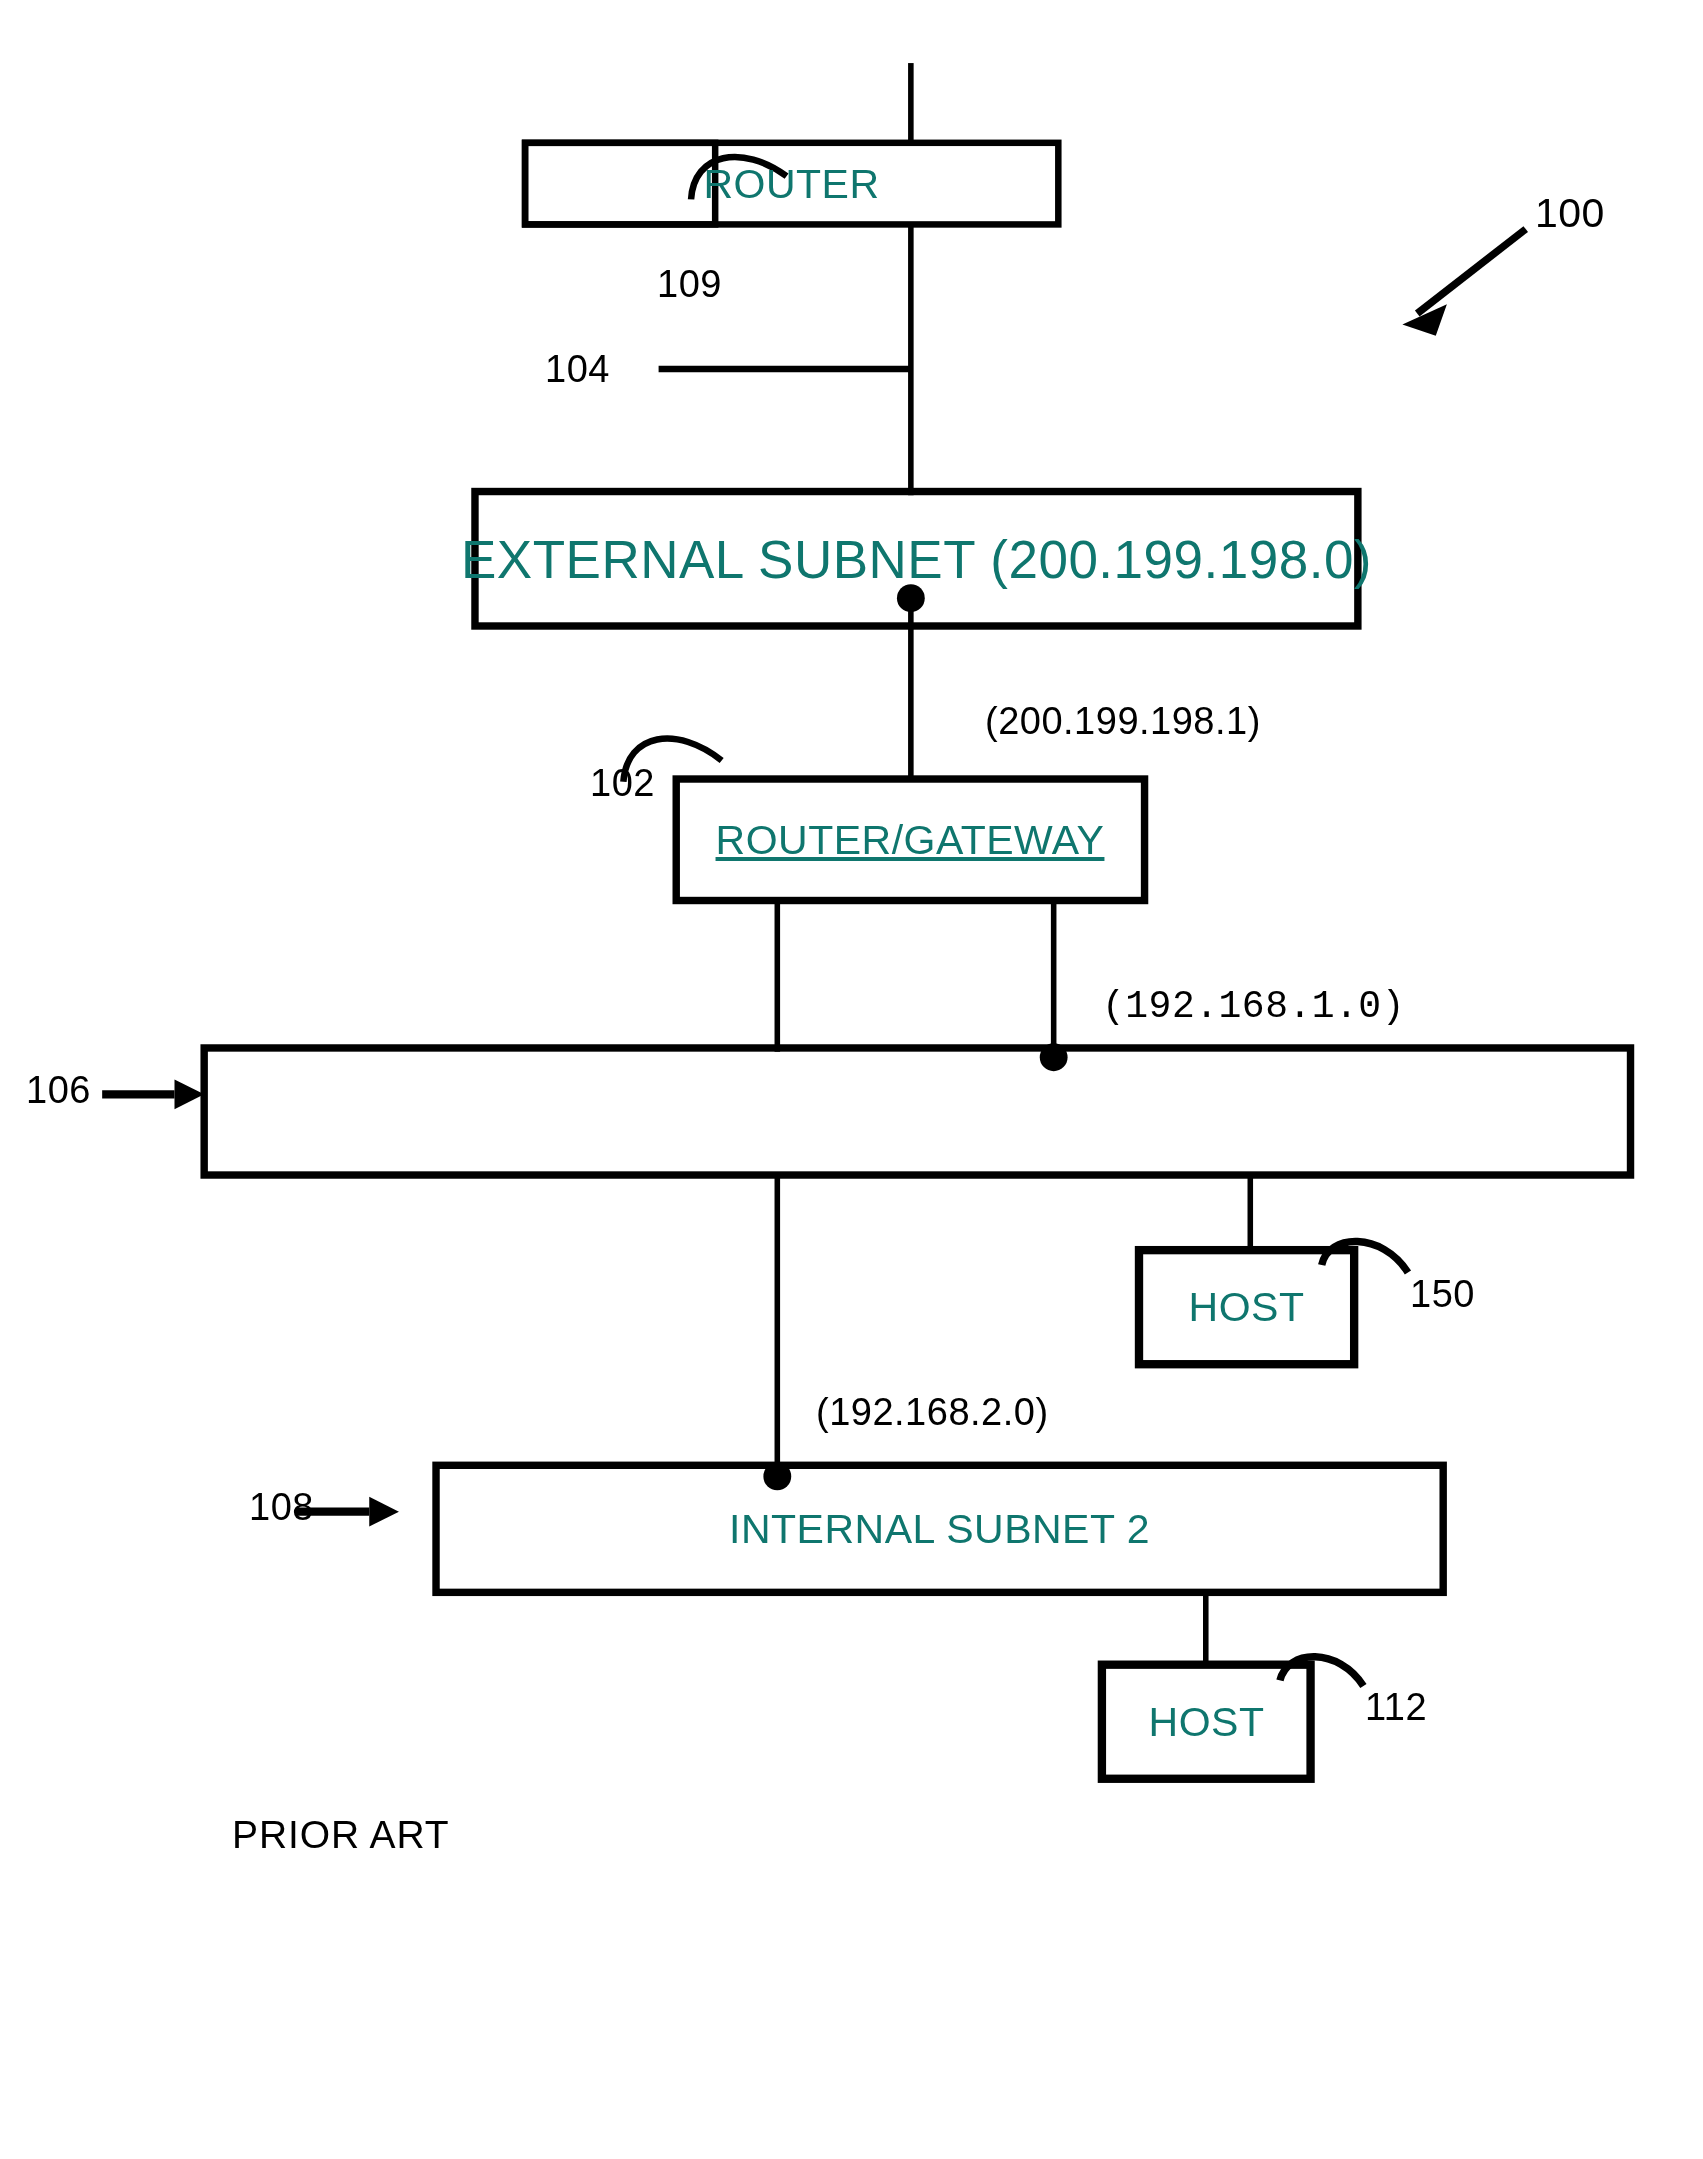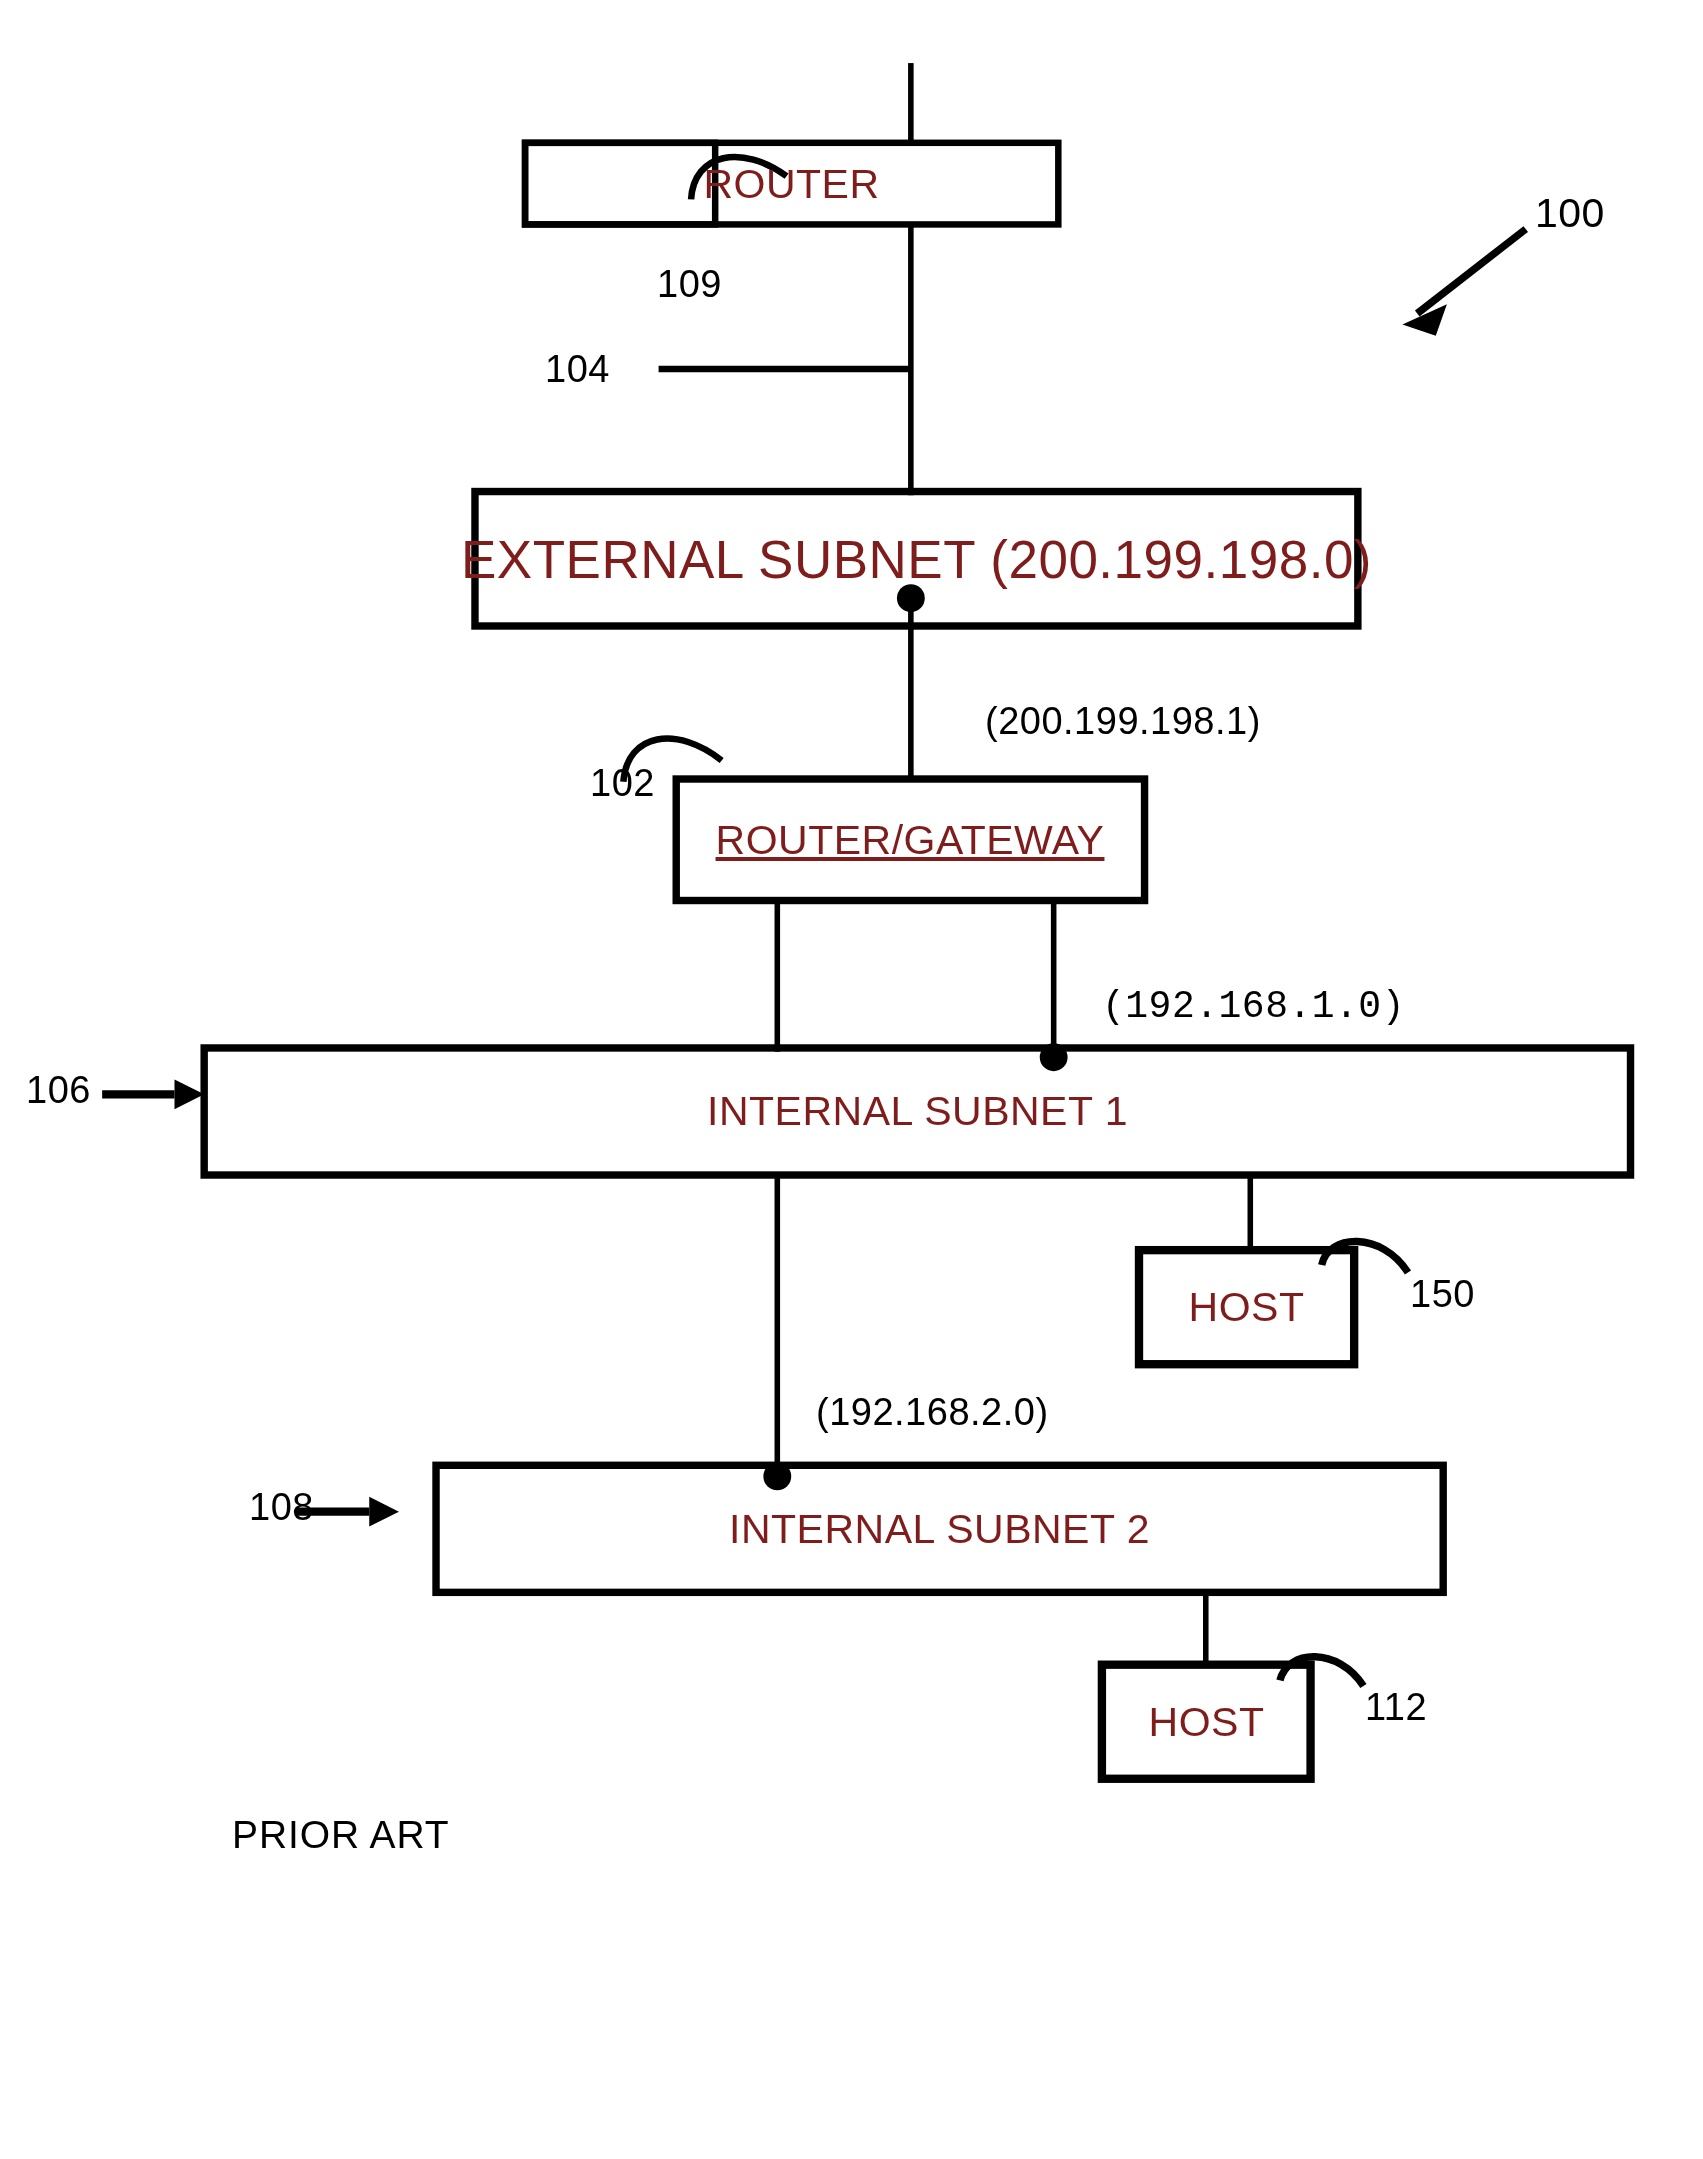--- a/index.html
+++ b/index.html
@@ -25,21 +25,21 @@
     width: 1703px;
     height: 2159px;
   }
   .box-label {
     position: absolute;
     display: flex;
     align-items: center;
     justify-content: center;
     text-align: center;
     font-family: "Liberation Sans", sans-serif;
-    color: #7f1d1d;
+    color: #0f766e;
     letter-spacing: 0.5px;
     white-space: nowrap;
   }
   .ref-num {
     position: absolute;
     font-family: "Liberation Sans", sans-serif;
     font-size: 38px;
     color: #000;
     white-space: nowrap;
     letter-spacing: 0.5px;
@@ -162,21 +162,20 @@
 
     </g>
   </svg>
 
   <div class="box-label" id="router-text" style="left:525px; top:143px; width:533px; height:82px;">ROUTER</div>
 
   <div class="box-label" id="ext-subnet-text" style="left:475px; top:492px; width:883px; height:134px;">EXTERNAL SUBNET (200.199.198.0)</div>
 
   <div class="box-label" id="router-gw-text" style="left:676px; top:779px; width:468px; height:122px;text-decoration:underline;">ROUTER/GATEWAY</div>
 
-  <div class="box-label" id="int-subnet1-text" style="left:204px; top:1048px; width:1427px; height:127px;">INTERNAL SUBNET 1</div>
 
   <div class="box-label" id="host1-text" style="left:1139px; top:1250px; width:215px; height:114px;">HOST</div>
 
   <div class="box-label" id="int-subnet2-text" style="left:436px; top:1466px; width:1007px; height:127px;">INTERNAL SUBNET 2</div>
 
   <div class="box-label" id="host2-text" style="left:1102px; top:1665px; width:209px; height:114px;">HOST</div>
 
   <div class="ref-num" id="ref-109" style="left:657px; top:215px;">109</div>
 
   <div class="ref-num" id="ref-104" style="left:545px; top:348px;">104</div>

